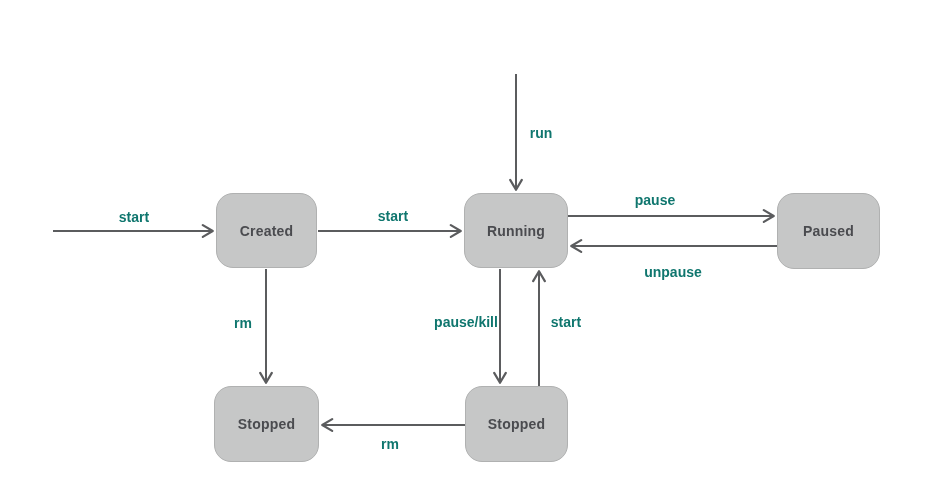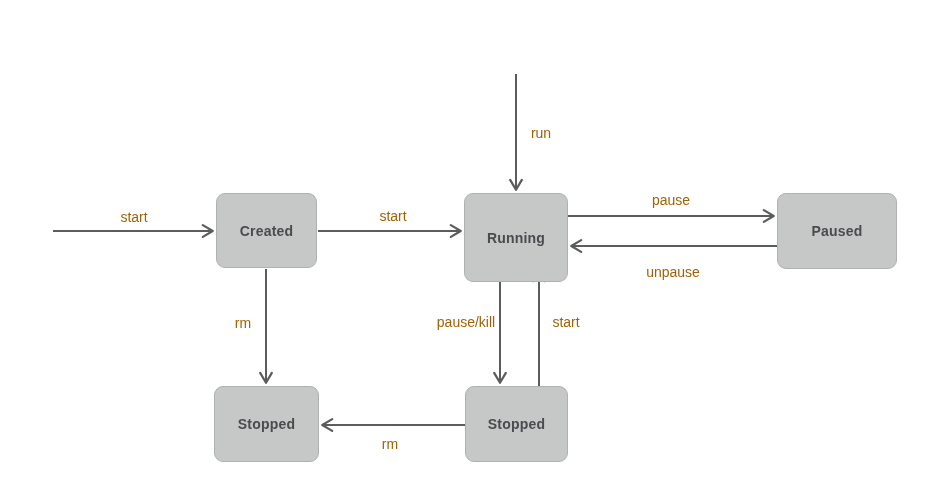--- a/index.html
+++ b/index.html
@@ -22,43 +22,44 @@
     width: 935px;
     height: 499px;
   }
   .node {
     position: absolute;
     display: flex;
     align-items: center;
     justify-content: center;
     background: #c6c7c7;
     border: 1px solid #b0b1b1;
-    border-radius: 9px;
+    border-radius: 17px;
     box-sizing: border-box;
     color: #4a4b4f;
     font-size: 14px;
     font-weight: bold;
     letter-spacing: 0.2px;
   }
   .node-created  { left: 216px; top: 193px; width: 101px; height: 75px; }
-  .node-running  { left: 464px; top: 193px; width: 104px; height: 89px; }
-  .node-paused   { left: 777px; top: 193px; width: 120px; height: 76px; }
+  .node-running  { left: 464px; top: 193px; width: 104px; height: 75px; }
+  .node-paused   { left: 777px; top: 193px; width: 103px; height: 76px; }
   .node-stopped-left  { left: 214px; top: 386px; width: 105px; height: 76px; }
   .node-stopped-right { left: 465px; top: 386px; width: 103px; height: 76px; }
   .edge-label {
     position: absolute;
     transform: translate(-50%, -50%);
-    color: #a16207;
+    color: #0f766e;
     font-size: 14px;
     white-space: nowrap;
+    font-weight: bold;
   }
   .lbl-create   { left: 134px; top: 217px; }
   .lbl-start1   { left: 393px; top: 216px; }
   .lbl-run      { left: 541px; top: 133px; }
-  .lbl-pause    { left: 671px; top: 200px; }
+  .lbl-pause    { left: 655px; top: 200px; }
   .lbl-unpause  { left: 673px; top: 272px; }
   .lbl-rm-left  { left: 243px; top: 323px; }
   .lbl-stopkill { left: 466px; top: 322px; }
   .lbl-start2   { left: 566px; top: 322px; }
   .lbl-rm-bottom{ left: 390px; top: 444px; }
 </style>
 </head>
 <body>
 
 <div id="canvas">

